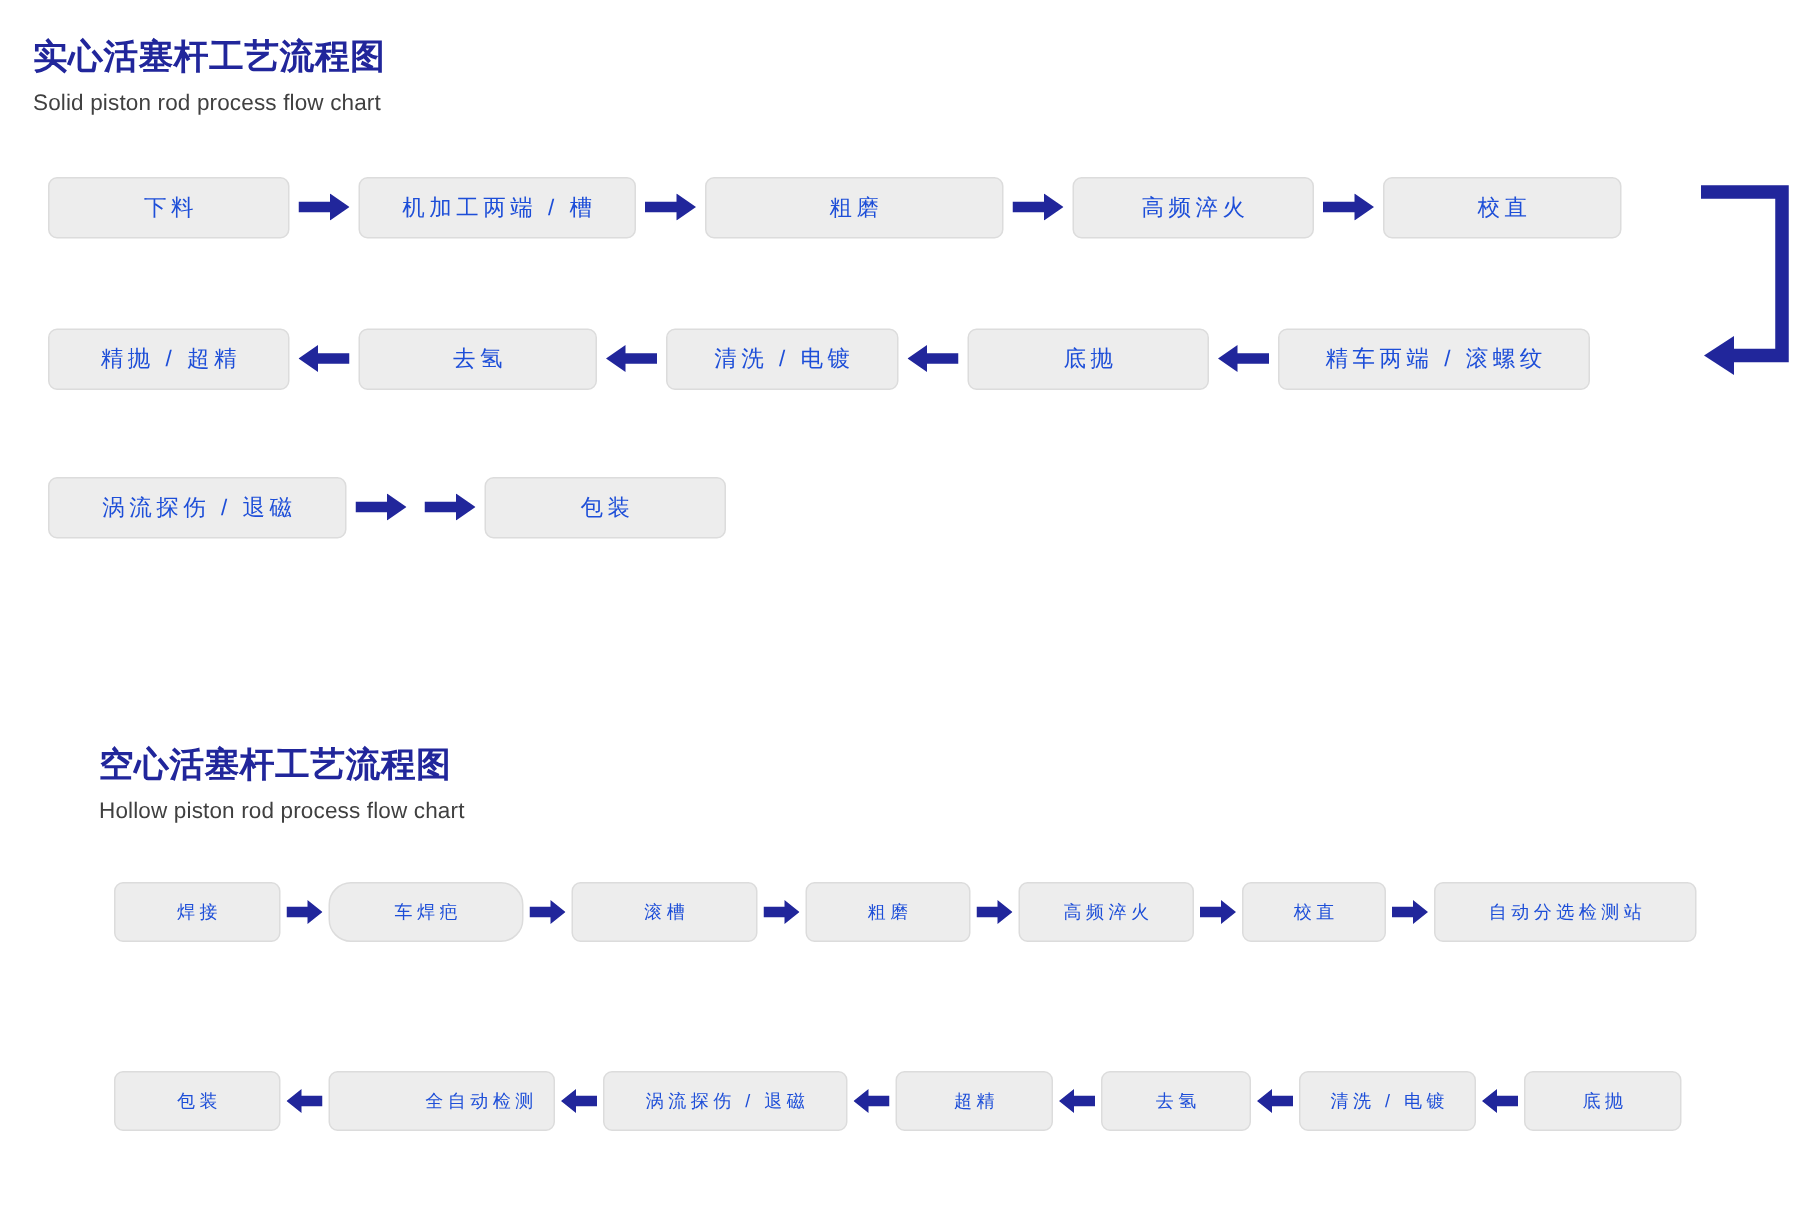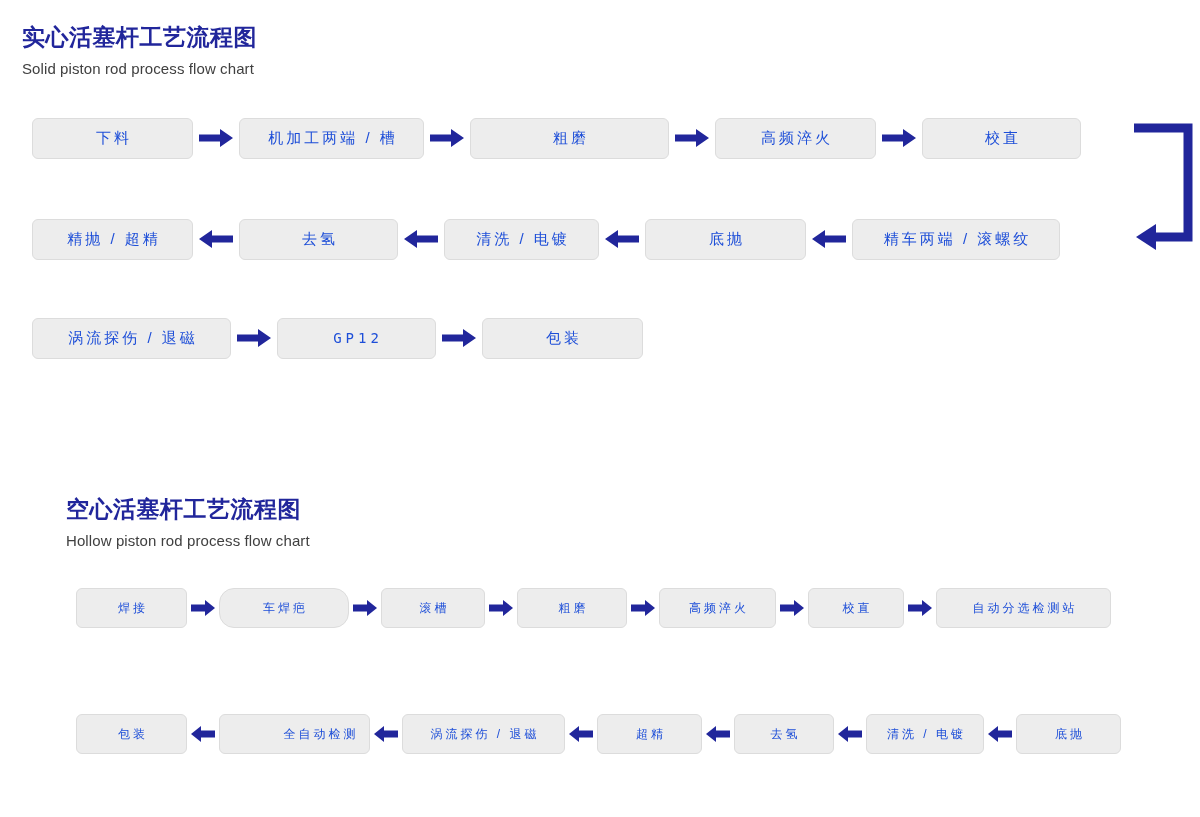--- a/index.html
+++ b/index.html
@@ -116,21 +116,21 @@
   .w-185 { width: 185px; align-items: center; }
   .w-199 { width: 199px; }
   .w-161b { width: 161px; }
   .w-208 { width: 208px; }
   .w-155 { width: 155px; }
   .w-159 { width: 159px; }
 
   
   .h-111 { width: 111px; }
   .h-130 { width: 130px; border-radius: 15px; }
-  .h-106 { width: 104px; }
+  .h-106 { width: 124px; }
   .h-110 { width: 110px; }
   .h-117 { width: 117px; }
   .h-96  { width: 96px; }
   .h-175 { width: 175px; text-align: center; }
   .h-151 { width: 151px; justify-content: flex-end; }
   .h-163 { width: 163px; }
   .h-105 { width: 105px; }
   .h-100 { width: 100px; }
   .h-118 { width: 118px; }
 </style>
@@ -224,23 +224,20 @@
 
     <div class="flow-row" style="margin-top:43px">
       <div class="node w-199">
         <span class="label">涡流探伤 / 退磁</span>
       </div>
       <div class="arrow">
         <svg width="34" height="18" viewBox="0 0 34 18" aria-hidden="true">
           <path d="M0 5.5 H21 V0 L34 9 L21 18 V12.5 H0 Z" fill="#21269b"></path>
         </svg>
       </div>
-      <div class="node w-159 mono">
-        <span class="label">GP12</span>
-      </div>
       <div class="arrow">
         <svg width="34" height="18" viewBox="0 0 34 18" aria-hidden="true">
           <path d="M0 5.5 H21 V0 L34 9 L21 18 V12.5 H0 Z" fill="#21269b"></path>
         </svg>
       </div>
       <div class="node w-161">
         <span class="label">包装</span>
       </div>
     </div>
 

